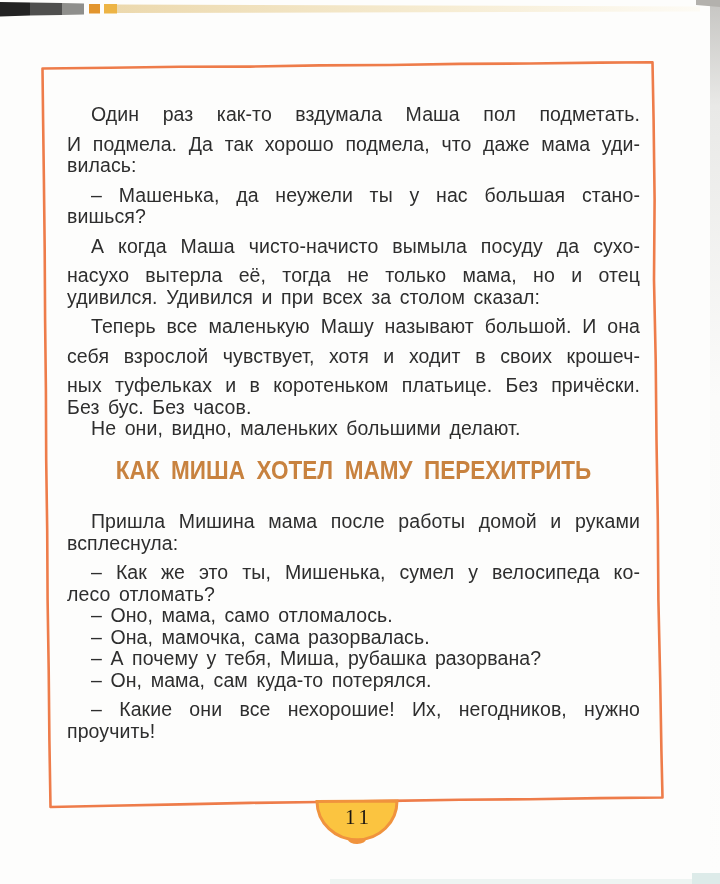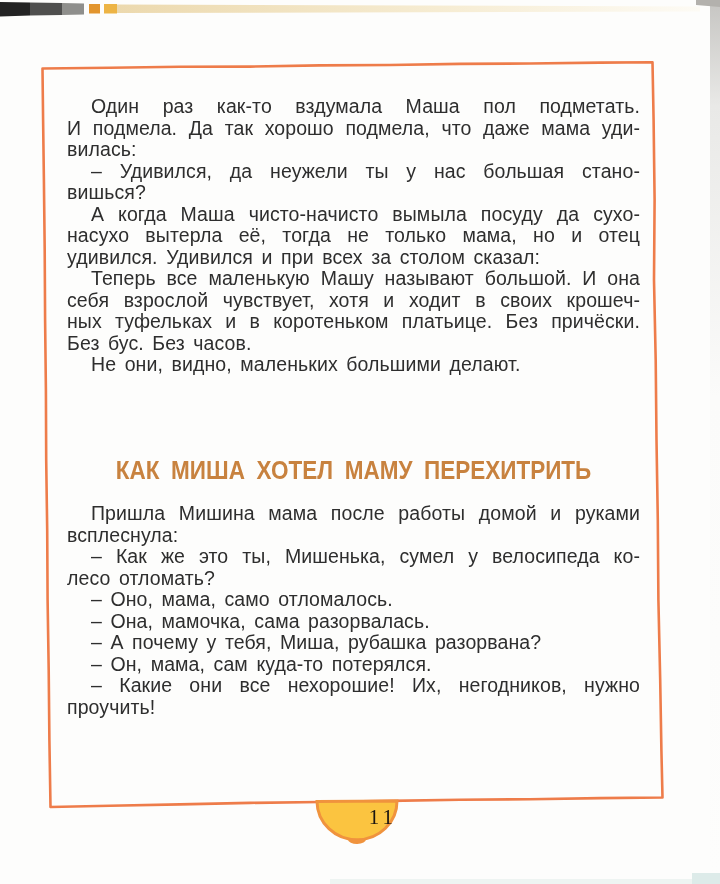--- a/index.html
+++ b/index.html
@@ -10,31 +10,31 @@
   }
   .decor { position:absolute; left:0; top:0; width:720px; height:884px; }
   .story {
     position:absolute; left:67px; width:573px;
     color:#2e2e2e; font-size:19.5px; line-height:21.5px;
     word-spacing:3px; letter-spacing:0.1px;
   }
   #story1 { top:96px; }
   #story2 { top:503px; }
   .ln  { text-align:justify; }
-  .jl  { text-align-last:justify; }
+  .jl  { text-align-last:justify;margin-top:8px; }
   .ind { text-indent:24px; }
   .story-title {
     position:absolute; left:67px; top:456px; width:573px;
     text-align:center; font-weight:bold; font-size:25px;
     color:#c8823f; word-spacing:6px; white-space:nowrap;
     transform:scaleX(0.9); transform-origin:center;
   }
   .page-num {
     position:absolute; left:317px; top:805px; width:80px;
-    text-align:right; text-indent:4px;
+    text-align:center; text-indent:4px;
     font-family:"Liberation Serif", serif;
     font-size:21px; letter-spacing:4px; color:#1a1511;
   }
 </style>
 </head>
 <body>
 
 <div class="stage">
 
   <svg class="decor" viewBox="0 0 720 884" xmlns="http://www.w3.org/2000/svg">
@@ -81,21 +81,21 @@
     <path fill="#f0933d" d="M 348 839.5 A 9 4.5 0 0 0 366 839.3 Z"></path>
   </svg>
 
   <div class="story" id="story1">
     <div class="para">
       <div class="ln jl ind">Один раз как-то вздумала Маша пол подметать.</div>
       <div class="ln jl">И подмела. Да так хорошо подмела, что даже мама уди-</div>
       <div class="ln">вилась:</div>
     </div>
     <div class="para">
-      <div class="ln jl ind">– Удивился, да неужели ты у нас большая стано-</div>
+      <div class="ln jl ind">– Машенька, да неужели ты у нас большая стано-</div>
       <div class="ln">вишься?</div>
     </div>
     <div class="para">
       <div class="ln jl ind">А когда Маша чисто-начисто вымыла посуду да сухо-</div>
       <div class="ln jl">насухо вытерла её, тогда не только мама, но и отец</div>
       <div class="ln">удивился. Удивился и при всех за столом сказал:</div>
     </div>
     <div class="para">
       <div class="ln jl ind">Теперь все маленькую Машу называют большой. И она</div>
       <div class="ln jl">себя взрослой чувствует, хотя и ходит в своих крошеч-</div>

